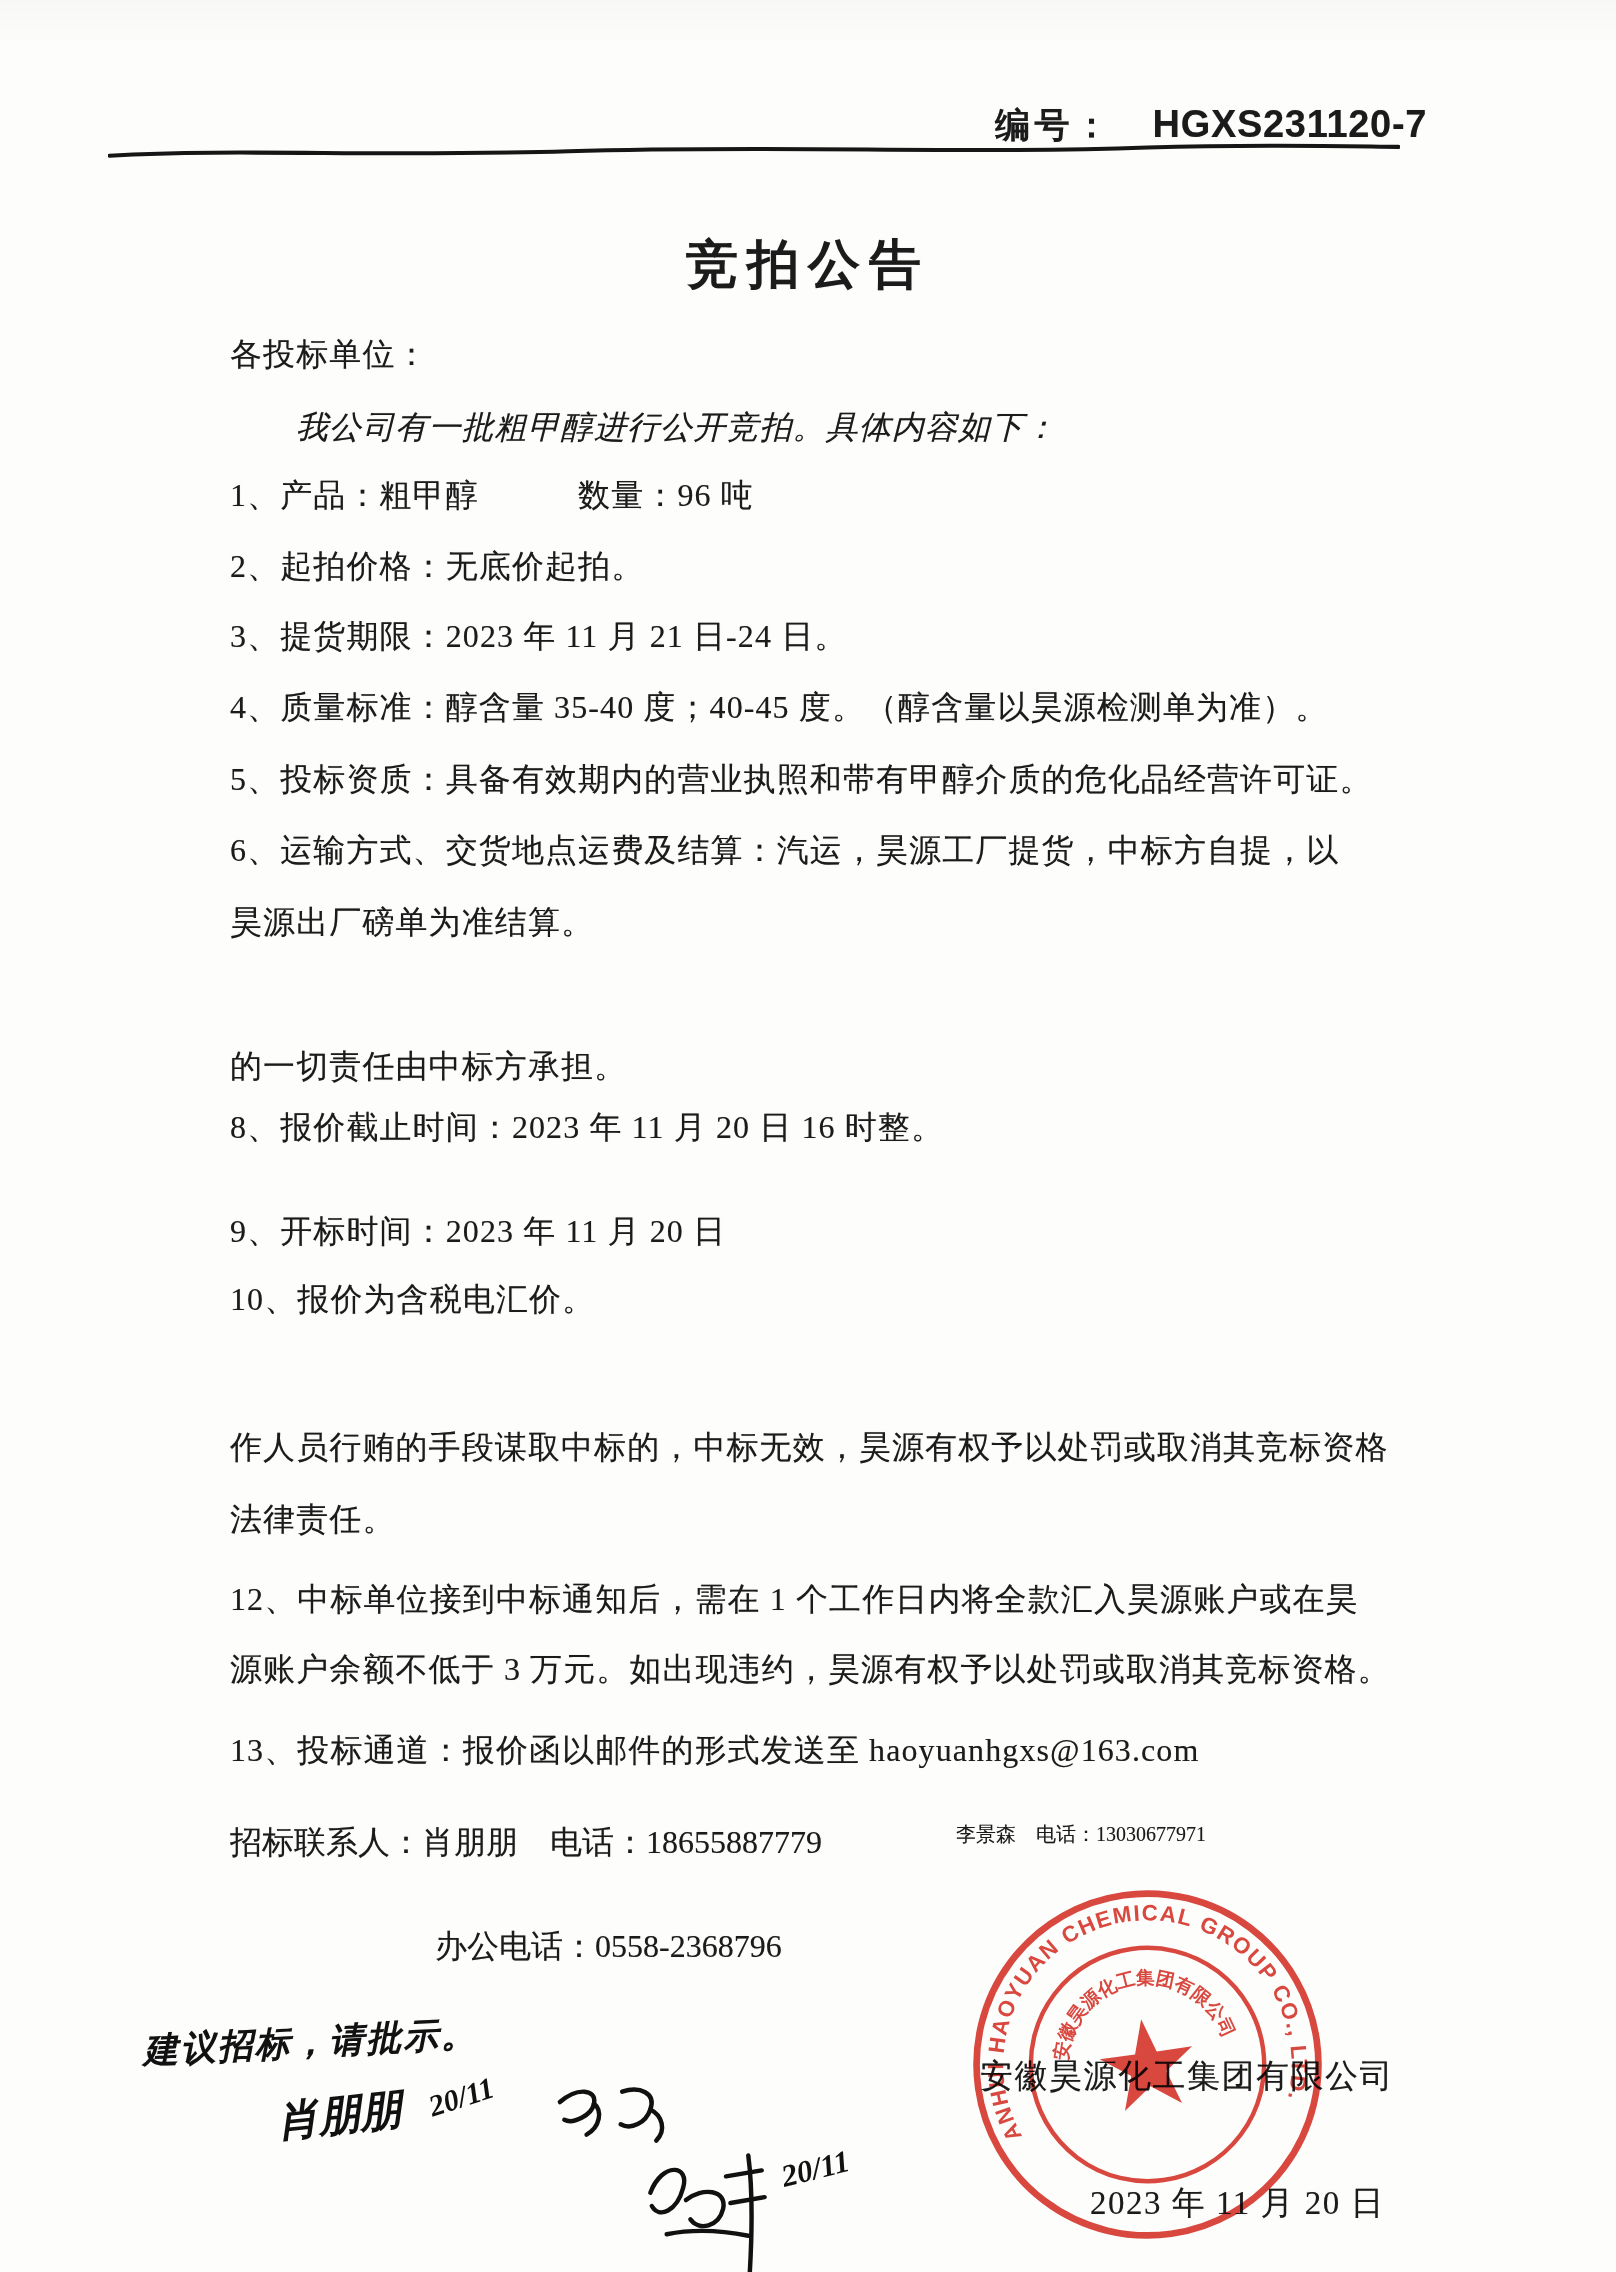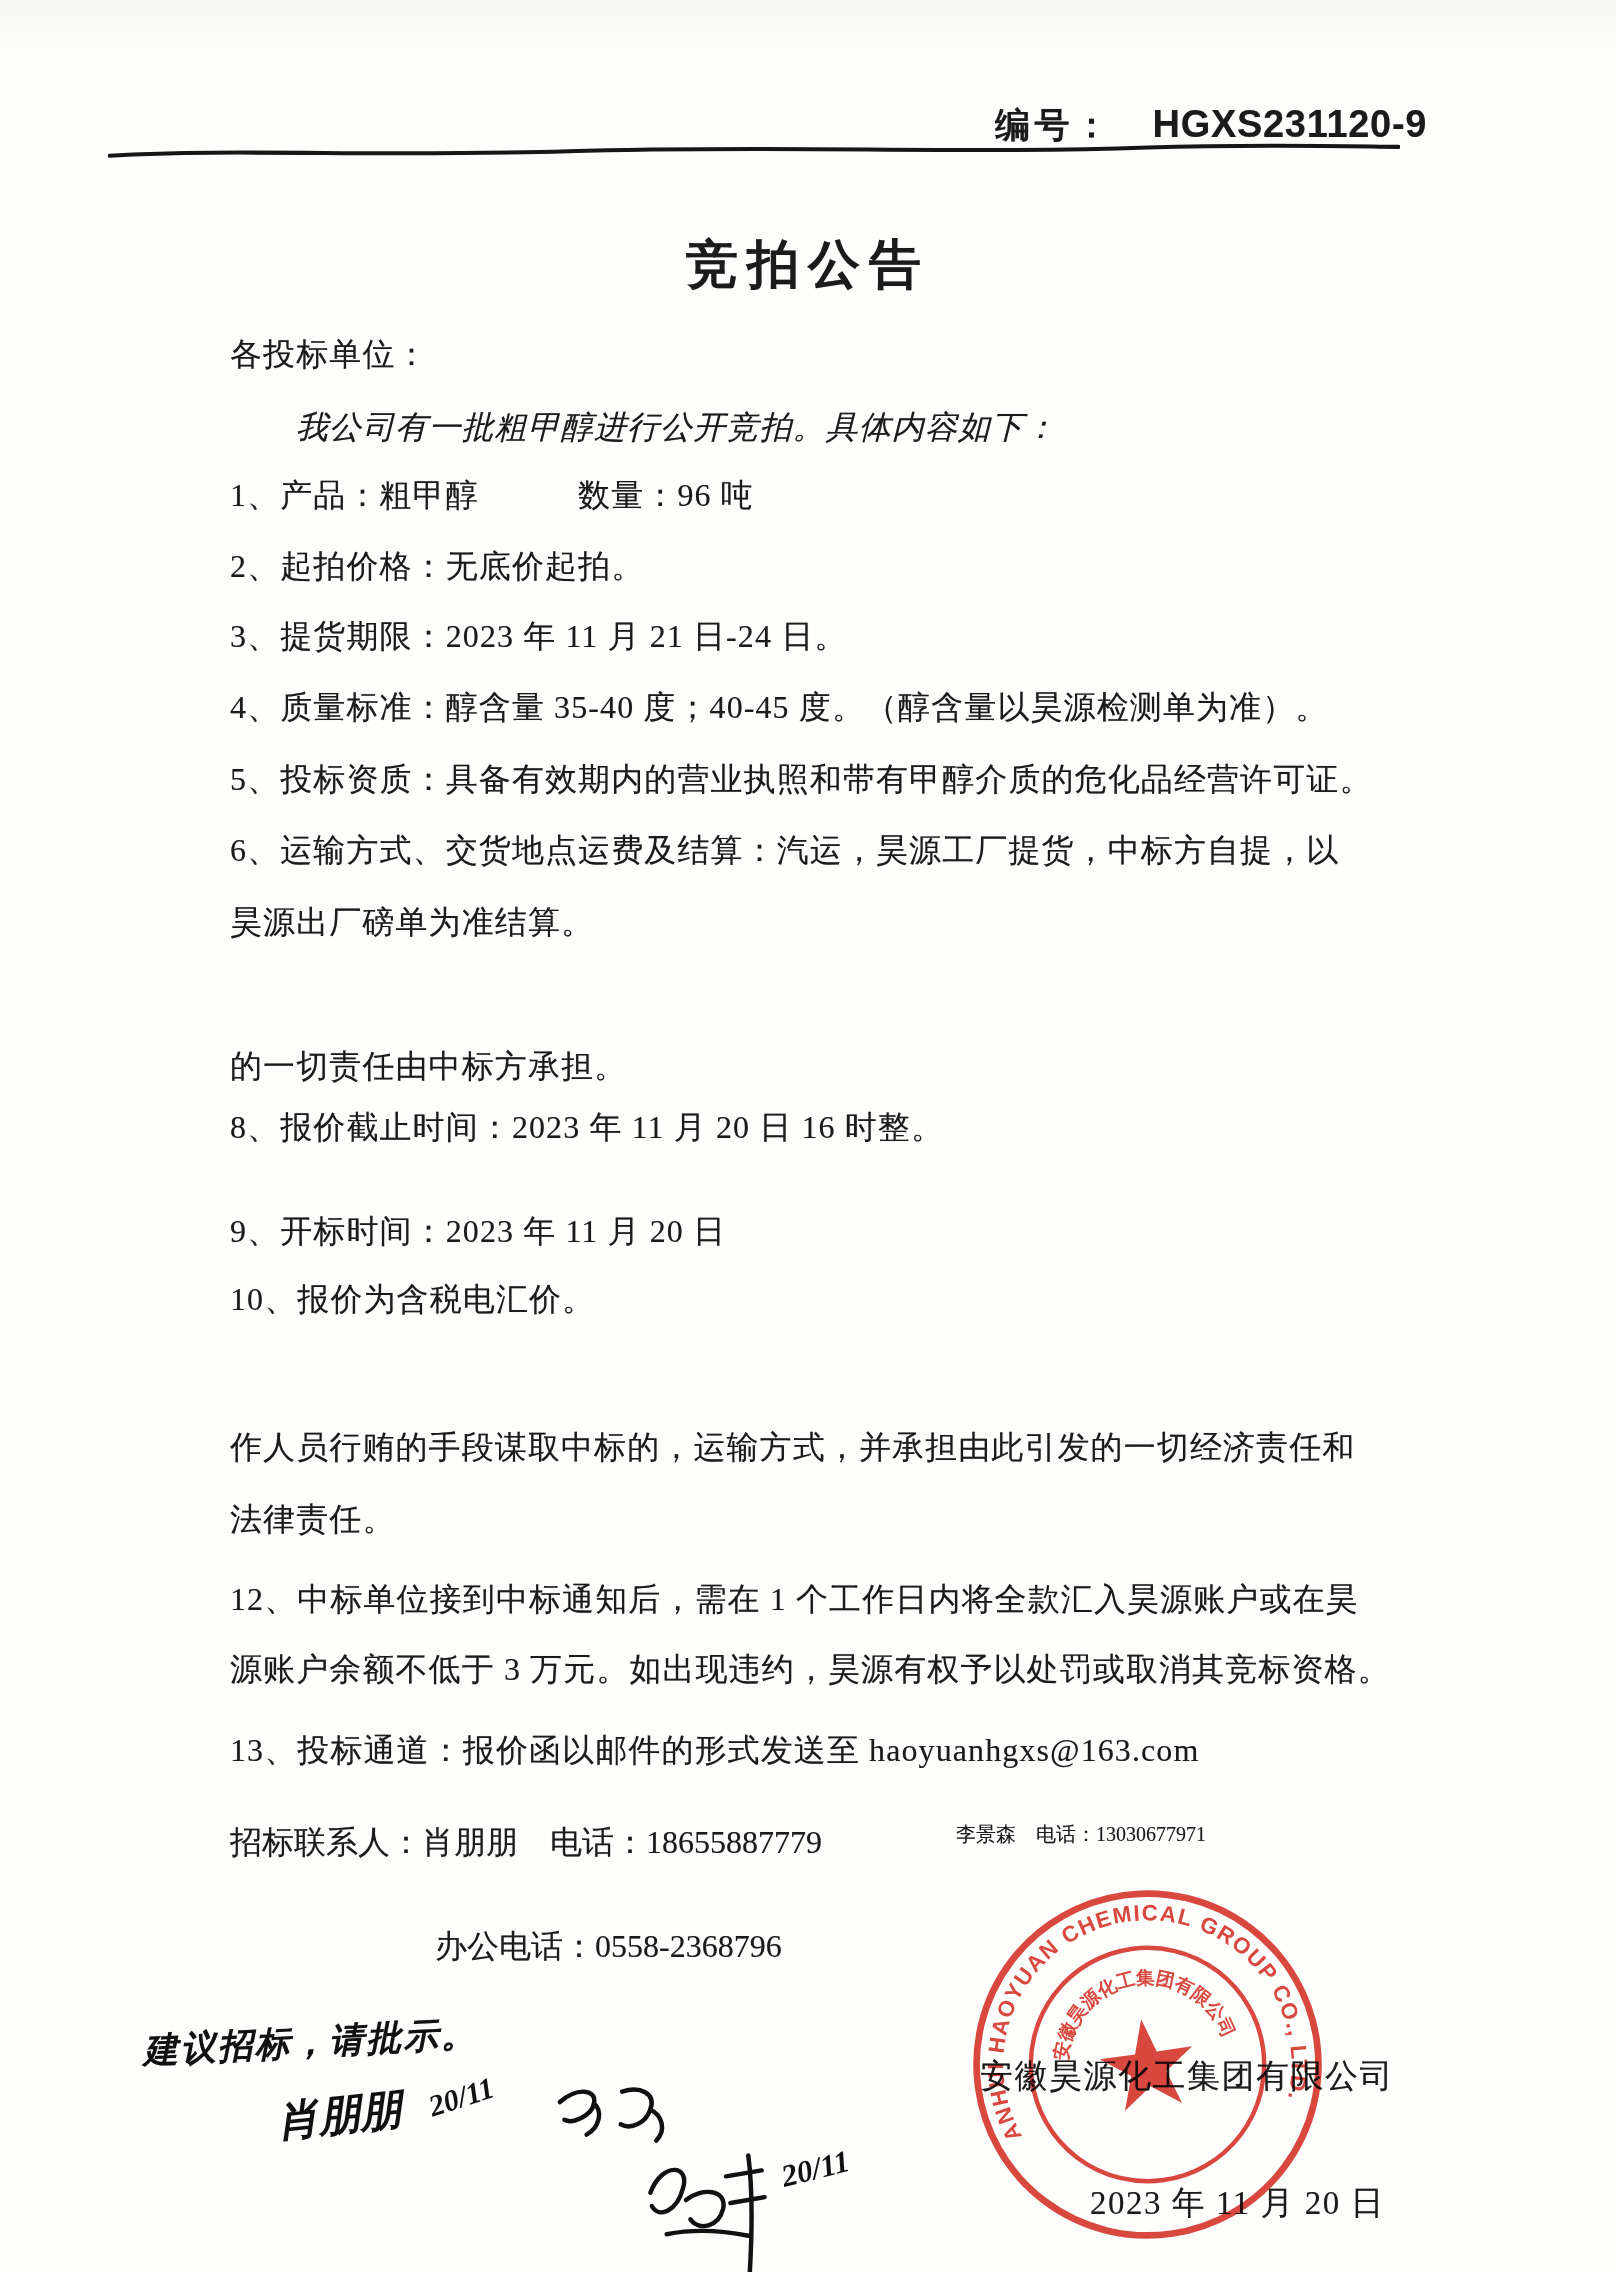--- a/index.html
+++ b/index.html
@@ -75,21 +75,21 @@
     transform:rotate(-14deg);white-space:nowrap;
   }
 </style>
 </head>
 <body>
 
 <div class="page">
 
   <div class="doc-no scan-text">
     <span class="label">编号：</span>
-    <span class="code">HGXS231120-9</span>
+    <span class="code">HGXS231120-7</span>
   </div>
 
   <svg class="rule" viewBox="0 0 1740 30" preserveAspectRatio="none">
     <path d="M2,20 C180,10 360,22 620,14 C900,5 1150,18 1400,9 C1550,4 1660,7 1738,8" fill="none" stroke="#161616" stroke-width="5.5" stroke-linecap="round"></path>
   </svg>
 
   <div class="title scan-text">竞拍公告</div>
 
   <div class="bline scan-text" style="top:334px">各投标单位：</div>
   <div class="bline indent scan-text" style="top:407px">我公司有一批粗甲醇进行公开竞拍。具体内容如下：</div>
@@ -98,21 +98,21 @@
   <div class="bline scan-text" style="top:546px">2、起拍价格：无底价起拍。</div>
   <div class="bline scan-text" style="top:616px">3、提货期限：2023 年 11 月 21 日-24 日。</div>
   <div class="bline scan-text" style="top:687px">4、质量标准：醇含量 35-40 度；40-45 度。（醇含量以昊源检测单为准）。</div>
   <div class="bline scan-text" style="top:759px">5、投标资质：具备有效期内的营业执照和带有甲醇介质的危化品经营许可证。</div>
   <div class="bline scan-text" style="top:830px">6、运输方式、交货地点运费及结算：汽运，昊源工厂提货，中标方自提，以</div>
   <div class="bline scan-text" style="top:902px">昊源出厂磅单为准结算。</div>
   <div class="bline scan-text" style="top:1046px">的一切责任由中标方承担。</div>
   <div class="bline scan-text" style="top:1107px">8、报价截止时间：2023 年 11 月 20 日 16 时整。</div>
   <div class="bline scan-text" style="top:1211px">9、开标时间：2023 年 11 月 20 日</div>
   <div class="bline scan-text" style="top:1279px">10、报价为含税电汇价。</div>
-  <div class="bline scan-text" style="top:1427px">作人员行贿的手段谋取中标的，运输方式，并承担由此引发的一切经济责任和</div>
+  <div class="bline scan-text" style="top:1427px">作人员行贿的手段谋取中标的，中标无效，昊源有权予以处罚或取消其竞标资格</div>
   <div class="bline scan-text" style="top:1499px">法律责任。</div>
   <div class="bline scan-text" style="top:1579px">12、中标单位接到中标通知后，需在 1 个工作日内将全款汇入昊源账户或在昊</div>
   <div class="bline scan-text" style="top:1649px">源账户余额不低于 3 万元。如出现违约，昊源有权予以处罚或取消其竞标资格。</div>
   <div class="bline scan-text" style="top:1730px">13、投标通道：报价函以邮件的形式发送至 haoyuanhgxs@163.com</div>
 
   <div class="contact-left scan-text">招标联系人：肖朋朋　电话：18655887779</div>
   <div class="contact-right scan-text">李景森　电话：13030677971</div>
   <div class="office-phone scan-text">办公电话：0558-2368796</div>
 
   <div class="company scan-text">安徽昊源化工集团有限公司</div>

